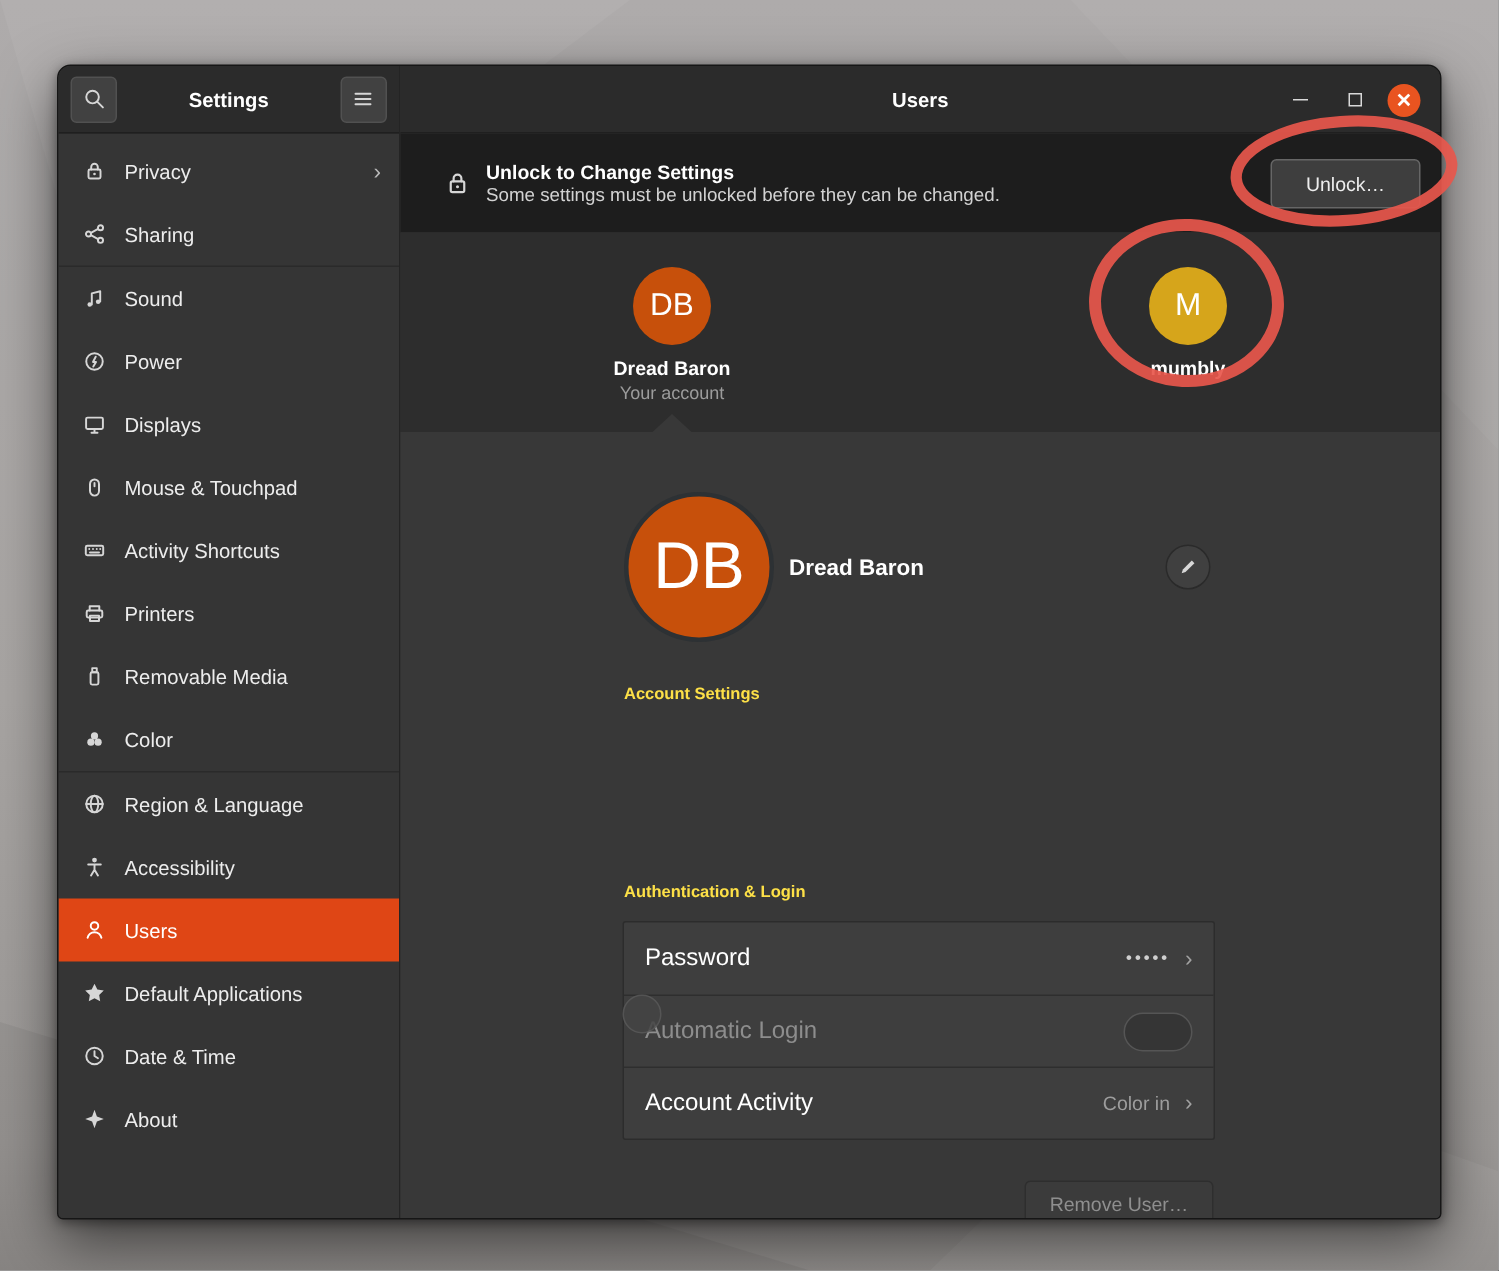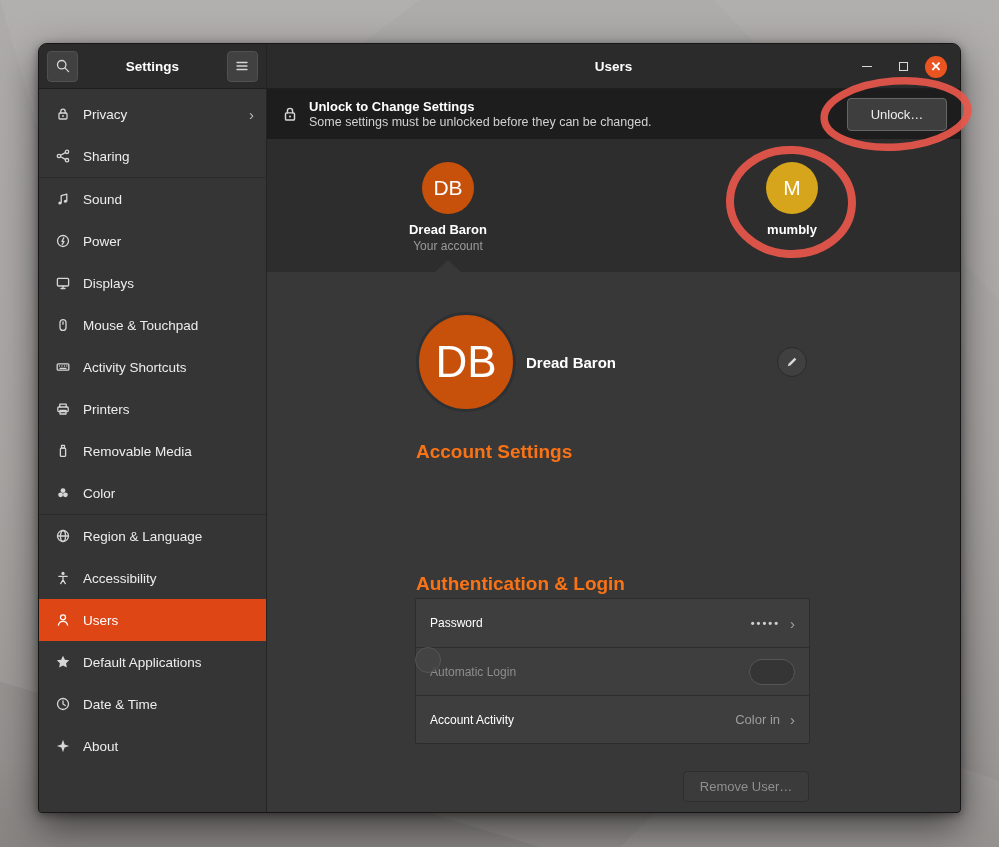--- a/index.html
+++ b/index.html
@@ -50,22 +50,22 @@
     position:relative; display:flex; align-items:center; justify-content:center; }
   .hb-title { color:#fff; font-weight:bold; font-size:13.5px; }
   .winctl { position:absolute; top:0; height:45px; display:flex; align-items:center; }
   .btn-min { right:88px; } .btn-max { right:52px; } .btn-close { right:13px; }
   .glyph-min { display:block; width:10px; height:1.5px; background:#d9d9d9; }
   .glyph-max { display:block; width:9px; height:9px; border:1.4px solid #d9d9d9; }
   .close-circle { width:22px; height:22px; border-radius:50%; background:#E95420;
     color:#fff; display:flex; align-items:center; justify-content:center;
     font-size:13px; font-weight:bold; line-height:1; }
 
-  .infobar { height:50px; background:#1d1d1d; display:flex; align-items:center;
-    padding:0 13px 0 14px; }
+  .infobar { height:66px; background:#1d1d1d; display:flex; align-items:center;
+    padding:0 13px 0 29px; }
   .ib-text { margin-left:10px; flex:1; }
   .ib-title { color:#fff; font-weight:bold; font-size:13px; }
   .ib-sub { color:#d2d2d2; font-size:12.5px; margin-top:1px; }
   .unlock-btn { width:100px; height:33px; background:#3e3e3e; border:1px solid #666;
     border-radius:4px; color:#ededed; font-size:13px; display:flex;
     align-items:center; justify-content:center; cursor:pointer; }
 
   .carousel { height:133px; background:#2d2d2d; position:relative; }
   .cu { position:absolute; width:140px; display:flex; flex-direction:column;
     align-items:center; cursor:pointer; }
@@ -81,30 +81,30 @@
   .content { flex:1; background:#383838; position:relative; }
   .big-avatar { position:absolute; left:149px; top:40px; width:100px; height:100px;
     border-radius:50%; border:3px solid #2d3134; color:#fff; display:flex;
     align-items:center; justify-content:center; font-size:44px; }
   .profile-name { position:absolute; left:259px; top:82px; color:#fff;
     font-weight:bold; font-size:15px; }
   .edit-btn { position:absolute; left:510px; top:75px; width:30px; height:30px;
     border-radius:50%; background:#404040; border:1px solid #2a2a2a;
     display:flex; align-items:center; justify-content:center; cursor:pointer; }
 
-  .sect-hdr { position:absolute; color:#f97316; font-weight:bold; font-size:19px; }
+  .sect-hdr { position:absolute; color:#fde047; font-weight:bold; font-size:11px; }
   .sh1 { left:149px; top:169px; } .sh2 { left:149px; top:301px; }
 
   .card { position:absolute; left:148px; width:395px; background:#3e3e3e;
     border:1px solid #2c2c2c; border-radius:2px; }
   .card1 { top:192px; height:79px; }
   .card2 { top:326px; height:146px; }
   .row { height:48px; display:flex; align-items:center; padding:0 14px; position:relative; }
   .row + .row { border-top:1px solid #2e2e2e; }
-  .row .rl { font-size:12px; color:#fff; flex:1; }
+  .row .rl { font-size:16px; color:#fff; flex:1; }
   .row .rl.dim { color:#8d8d8d; }
   .rv { color:#9d9d9d; font-size:13px; margin-right:10px; }
   .rv.dots { font-size:11px; letter-spacing:2px; color:#cfcfcf; font-weight:bold; }
   .rchev { color:#a2a2a2; font-size:15px; }
   .admin-lbl { position:absolute; left:15px; top:14px; font-size:14px; color:#8d8d8d; }
   .admin-desc { position:absolute; left:15px; top:38px; width:305px; font-size:12px;
     color:#757575; line-height:15px; }
 
   .toggle { width:46px; height:26px; border-radius:13px; background:#343434;
     border:1px solid #5a5a5a; position:relative; opacity:.85; }

